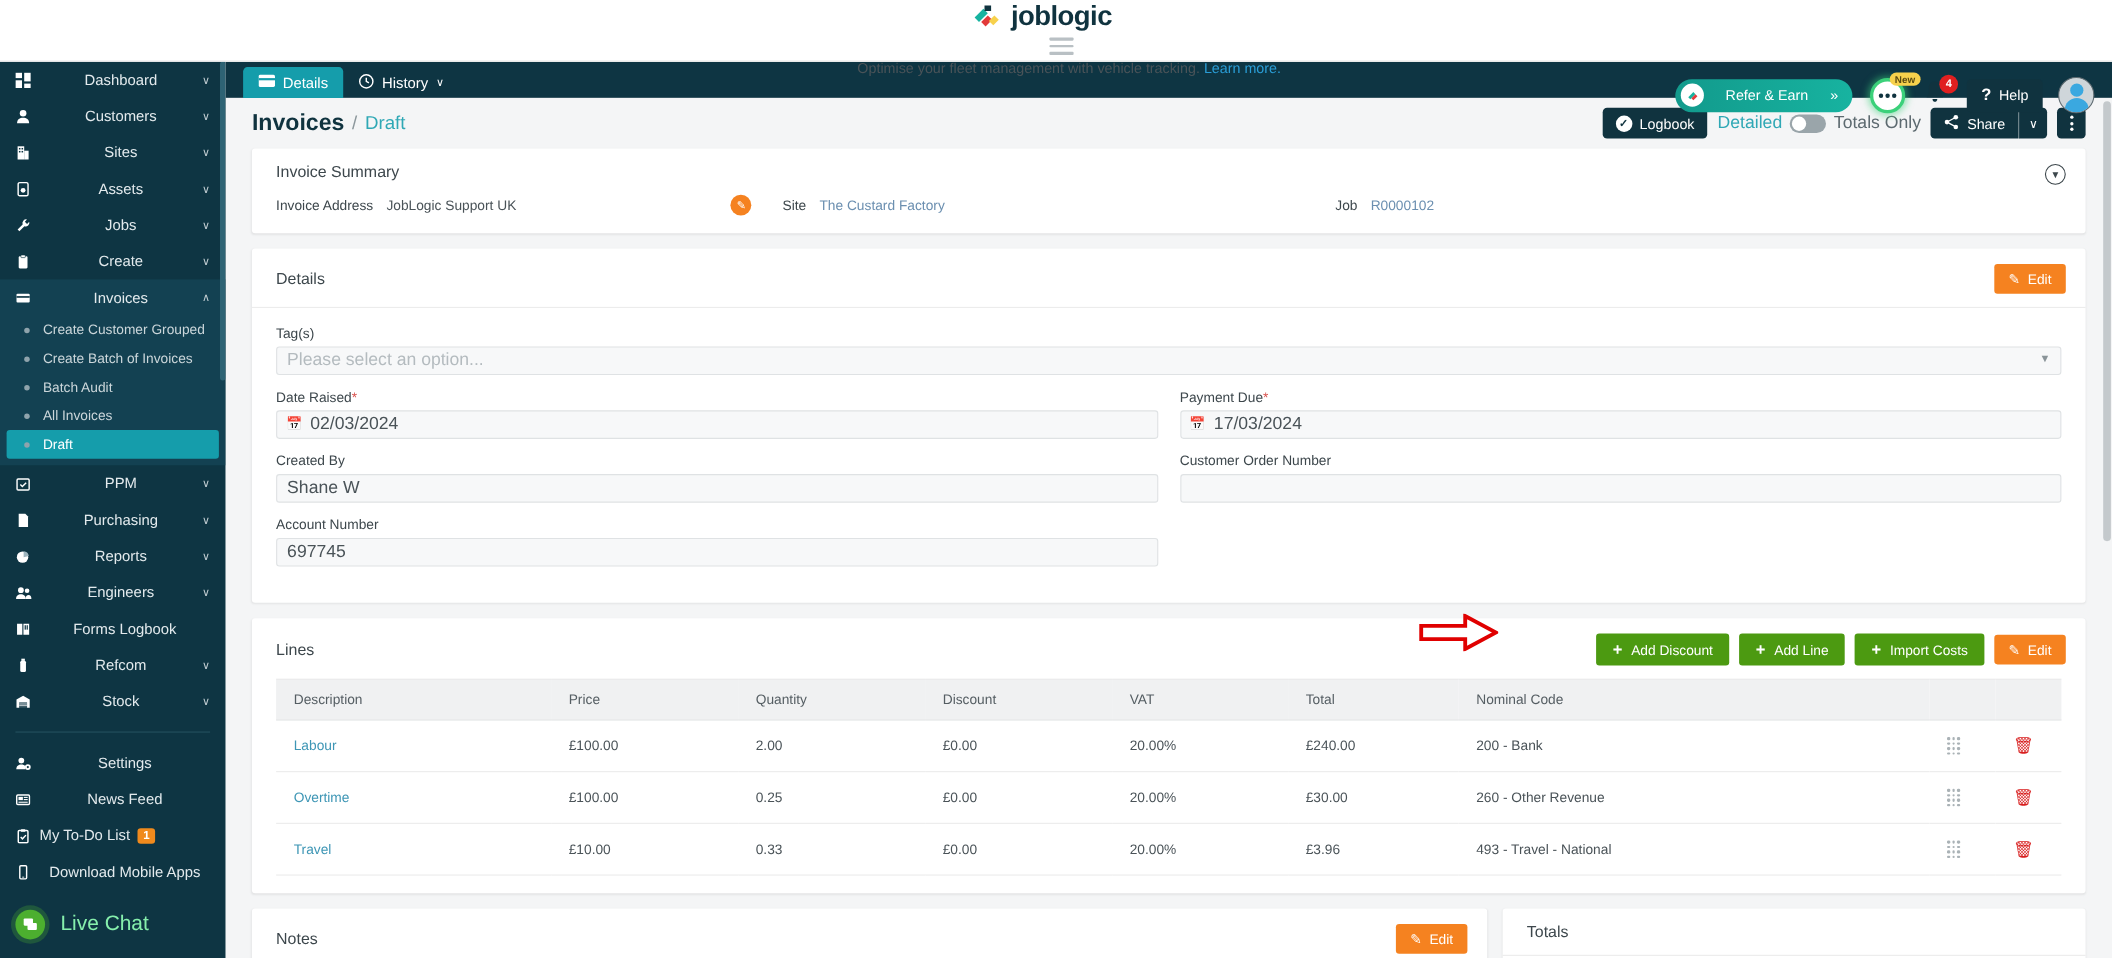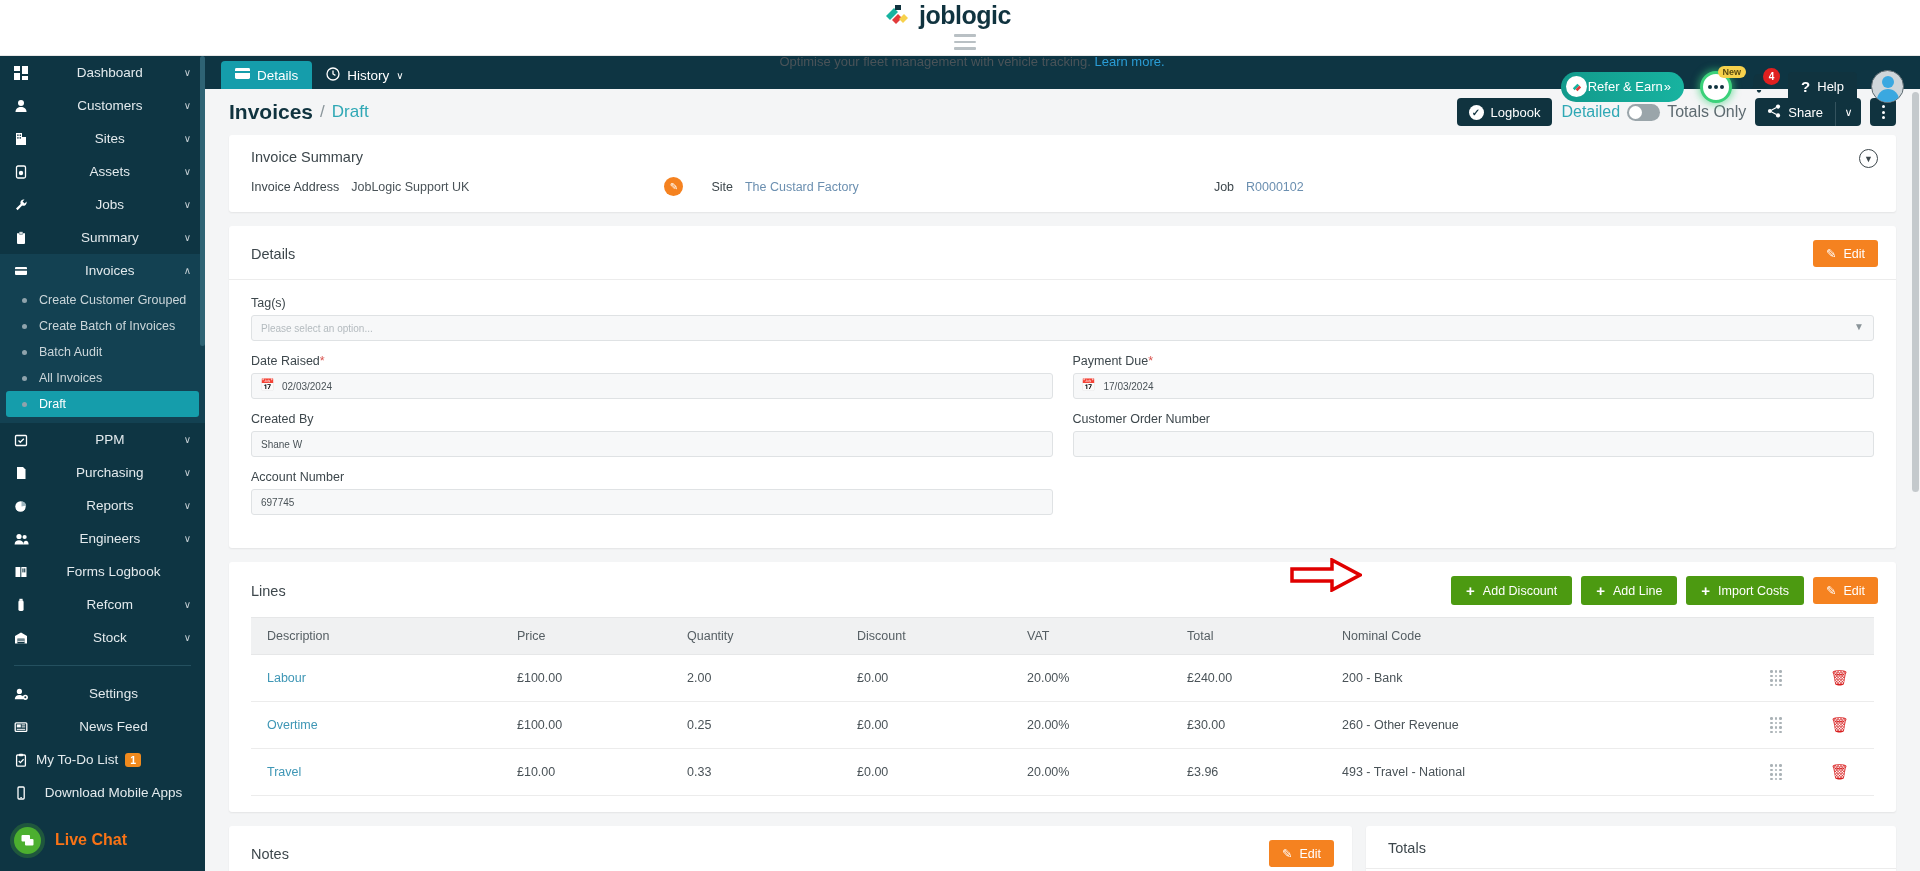--- a/index.html
+++ b/index.html
@@ -22,21 +22,21 @@
     font-size: 25px; font-weight: bold; color: #10333f; letter-spacing: -0.5px;
   }
   .hamburger { margin-left: 10px; width: 22px; cursor: pointer; }
   .hamburger span { display: block; height: 2.5px; background: #b9c0c4; margin: 4px 0; border-radius: 1px; }
   .promo { margin-left: 24px; font-size: 13px; color: #4a5358; }
   .promo a { color: #2a9dd6; text-decoration: none; }
   .topbar-right { margin-left: auto; display: flex; align-items: center; gap: 14px; margin-right: 16px; }
   .refer-btn {
     background: linear-gradient(90deg,#129a8c,#17b3a0);
     color: #fff; border-radius: 18px; height: 30px; padding: 0 13px 0 5px;
-    display: flex; align-items: center; gap: 1px; font-size: 13px; cursor: pointer; border: none;
+    display: flex; align-items: center; gap: 20px; font-size: 13px; cursor: pointer; border: none;
   }
   .refer-ic {
     width: 21px; height: 21px; border-radius: 50%; background: #fff;
     display: flex; align-items: center; justify-content: center; font-size: 11px;
   }
   .chat-bubble-wrap { position: relative; width: 36px; height: 36px; }
   .chat-bubble {
     width: 32px; height: 32px; border-radius: 50%;
     background: #fff; border: 3px solid #3bd17a; position: absolute; top: 2px; left: 2px;
     display: flex; align-items: center; justify-content: center;
@@ -97,21 +97,21 @@
     padding: 1px 5px; margin-left: 7px; font-weight: bold;
   }
   .livechat {
     display: flex; align-items: center; padding: 0 14px; height: 42px; margin-top: 10px; cursor: pointer;
   }
   .livechat-ic {
     width: 27px; height: 27px; border-radius: 50%; background: #4caf2f;
     display: flex; align-items: center; justify-content: center; color: #fff; font-size: 13px;
     box-shadow: 0 0 0 4px rgba(76,175,47,.28);
   }
-  .livechat-lbl { color: #f97316; font-size: 16px; margin-left: 14px; font-weight: bold; }
+  .livechat-lbl { color: #86efac; font-size: 19px; margin-left: 14px; }
   .side-scrollbar {
     position: absolute; right: 0; top: 0; width: 5px; height: 290px;
     background: #2e6374; border-radius: 3px;
   }
 
   
   .main { position: absolute; top: 56px; left: 205px; width: 1715px; height: 815px; background: #f4f5f6; overflow: hidden; }
 
   .tabbar {
     height: 33px; background: #0e3543; display: flex; align-items: flex-end; padding-left: 16px;
@@ -195,21 +195,21 @@
     background: #4c9a11; color: #fff; border: none; border-radius: 3px; height: 29px;
     padding: 0 15px; display: flex; align-items: center; gap: 8px; font-size: 12.5px; cursor: pointer;
   }
   .btn-green .plus { font-size: 15px; line-height: 1; font-weight: bold; }
 
   .form-body { padding: 16px 22px 20px 22px; }
   .fld-label { font-size: 12.5px; color: #3d474c; margin-bottom: 5px; }
   .req { color: #d9534f; }
   .fld-input {
     width: 100%; height: 26px; border: 1px solid #dfe2e4; background: #f7f8f9;
-    border-radius: 3px; font-size: 10px; color: #4a5358; padding: 0 9px;
+    border-radius: 3px; font-size: 16px; color: #4a5358; padding: 0 9px;
     font-family: "Liberation Sans", sans-serif;
   }
   .fld-input::placeholder { color: #b4bbbf; }
   .select-wrap { position: relative; }
   .select-caret {
     position: absolute; right: 10px; top: 6px; font-size: 10px; color: #8a9499; pointer-events: none;
   }
   .date-wrap { position: relative; }
   .date-wrap .fld-input { padding-left: 30px; }
   .cal-ic {
@@ -371,21 +371,21 @@
     <span class="lbl">Jobs</span>
     <span class="chev">∨</span>
   </div>
   <div class="side-item">
     <span class="ic">
       <svg width="14" height="14" viewBox="0 0 14 14">
           <rect x="3" y="2" width="8" height="11" rx="1" fill="#fff"></rect>
           <rect x="5" y="0.8" width="4" height="2.4" rx="0.6" fill="#fff" stroke="#0e3543" stroke-width="0.6"></rect>
         </svg>
     </span>
-    <span class="lbl">Summary</span>
+    <span class="lbl">Create</span>
     <span class="chev">∨</span>
   </div>
 
   <div class="side-group-open">
     <div class="side-item">
       <span class="ic">
         <svg width="14" height="14" viewBox="0 0 14 14">
             <rect x="1" y="3" width="12" height="8" rx="1" fill="#fff"></rect>
             <rect x="1" y="5.2" width="12" height="1.5" fill="#0e3543"></rect>
           </svg>

